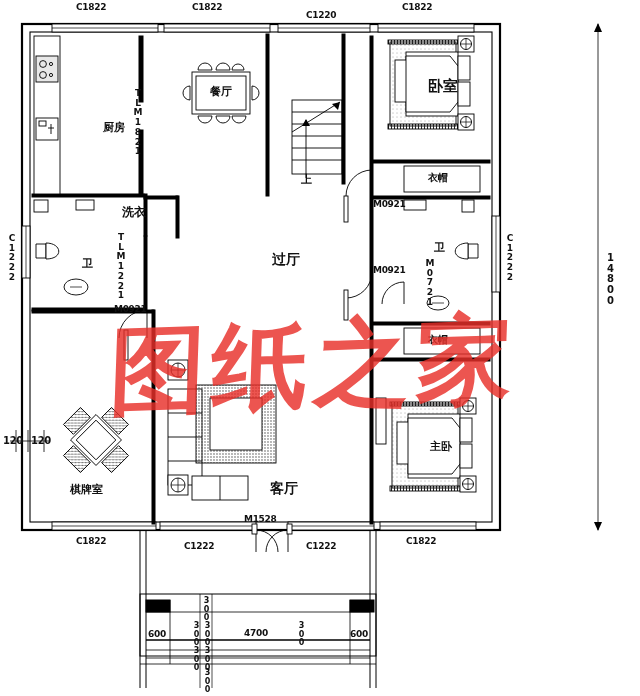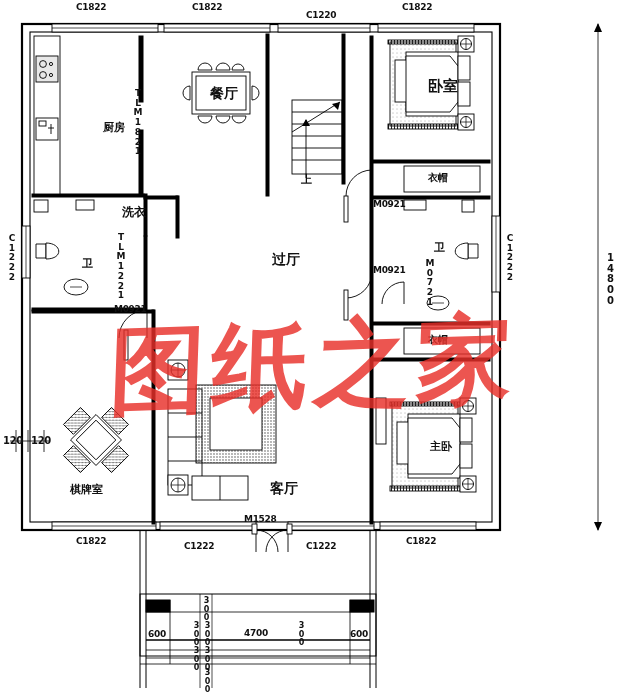--- a/index.html
+++ b/index.html
@@ -287,21 +287,21 @@
     <path d="M594,522 l4,9 l4,-9" fill="#000" stroke="none"></path>
     <line x1="16" y1="430" x2="16" y2="452"></line>
     <line x1="28" y1="430" x2="28" y2="452"></line>
     <line x1="44" y1="430" x2="44" y2="452"></line>
     <line x1="10" y1="441" x2="50" y2="441"></line>
   </g>
 </svg>
 
 <div>
   <div class="lbl room" style="left:103px;top:122px;">厨房</div>
-  <div class="lbl room" style="left:210px;top:86px;font-size:14px;">餐厅</div>
+  <div class="lbl room" style="left:210px;top:86px;font-size:11px;">餐厅</div>
   <div class="lbl room" style="left:122px;top:206px;font-size:12px;">洗衣</div>
   <div class="lbl room" style="left:82px;top:258px;">卫</div>
   <div class="lbl room big" style="left:272px;top:252px;">过厅</div>
   <div class="lbl room" style="left:428px;top:79px;font-size:15px;">卧室</div>
   <div class="lbl tag" style="left:428px;top:173px;font-size:10px;">衣帽</div>
   <div class="lbl room" style="left:434px;top:242px;">卫</div>
   <div class="lbl tag" style="left:428px;top:335px;font-size:10px;">衣帽</div>
   <div class="lbl room" style="left:430px;top:441px;font-size:11px;">主卧</div>
   <div class="lbl room big" style="left:270px;top:441px;margin-top:40px;">客厅</div>
   <div class="lbl room" style="left:70px;top:462px;font-size:11px;margin-top:22px;">棋牌室</div>

